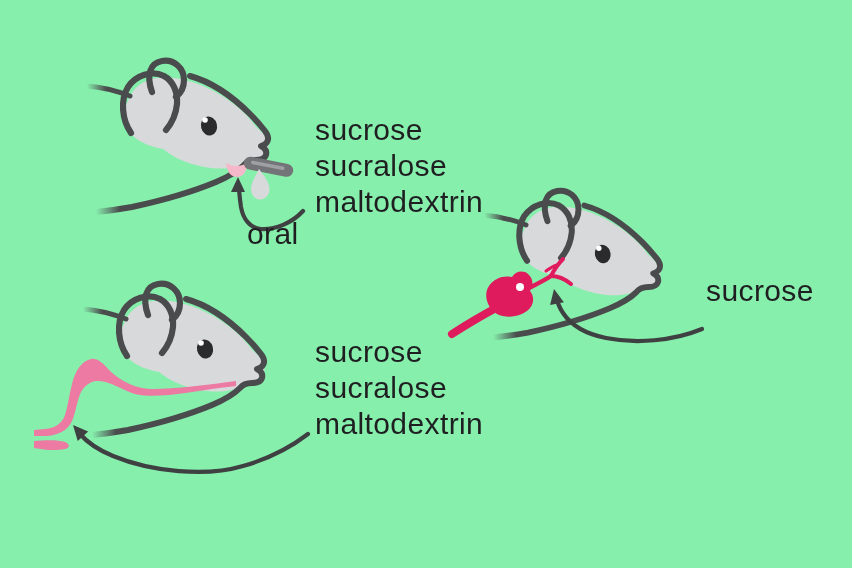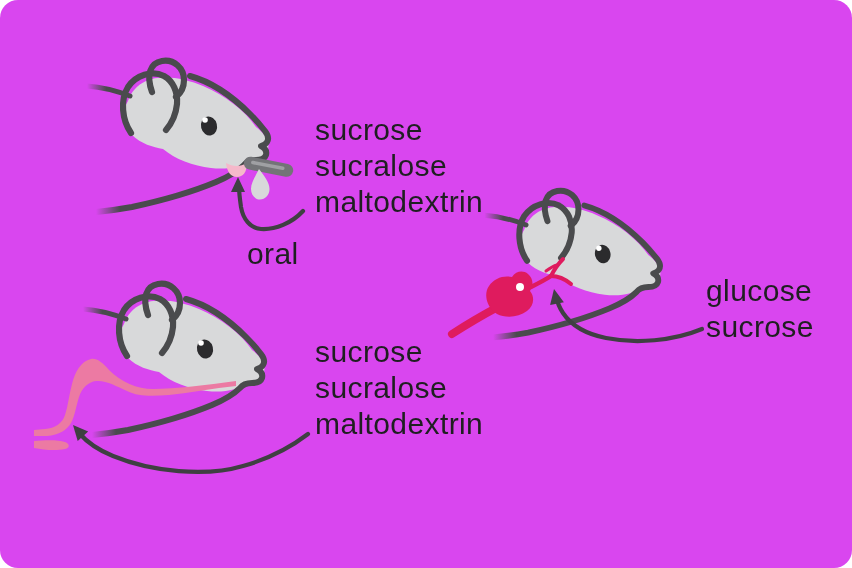--- a/index.html
+++ b/index.html
@@ -24,21 +24,21 @@
   .drop{fill:var(--c-droplet_gray,#d8d9da);}
   .pink{fill:var(--c-duodenal_pink,#ec7aa3);}
   .mgf{fill:var(--c-iv_magenta,#df1b5e);}
   .mgs{stroke:var(--c-iv_magenta,#df1b5e);fill:none;stroke-linecap:round;}
   .arrow{stroke:var(--c-arrow,#3f4042);stroke-width:4.2;fill:none;stroke-linecap:round;}
   .arrowhead{fill:var(--c-arrow,#3f4042);stroke:none;}
 </style>
 </head>
 <body>
 
-<div id="stage" style="background: #d946ef; border-radius: 18px;">
+<div id="stage" style="background: #86efac;">
 
   <svg id="art" viewBox="0 0 852 568" aria-hidden="true">
     <defs>
       <linearGradient id="fadeL" x1="0" y1="0" x2="1" y2="0">
         <stop offset="0" stop-color="#4a4b4d" stop-opacity="0"></stop>
         <stop offset="0.45" stop-color="#4a4b4d" stop-opacity="1"></stop>
         <stop offset="1" stop-color="#4a4b4d"></stop>
       </linearGradient>
       <linearGradient id="fadeHead" x1="0" y1="0" x2="1" y2="0">
         <stop offset="0" stop-color="#4a4b4d" stop-opacity="0"></stop>
@@ -107,26 +107,25 @@
       <path class="arrow" d="M702,329 C673,341 636,344 606,338 C586,334 571,325 563,313 C559,307 557,301 556,296"></path>
       <polygon class="arrowhead" points="554,289 563.9,302.3 550.1,305.1"></polygon>
     </g>
   </svg>
 
   <div class="txt" style="left:315px;top:112px">
     <div>sucrose</div>
     <div>sucralose</div>
     <div>maltodextrin</div>
   </div>
-  <div class="txt" style="left:247px;top:236px">oral</div>
+  <div class="txt" style="left:247px;top:216px">oral</div>
 
   <div class="txt" style="left:315px;top:334px">
     <div>sucrose</div>
     <div>sucralose</div>
     <div>maltodextrin</div>
   </div>
 
   <div class="txt" style="left:706px;top:273px">
-    <div>glucose</div>
     <div>sucrose</div>
   </div>
 
 </div>
 
 </body></html>

